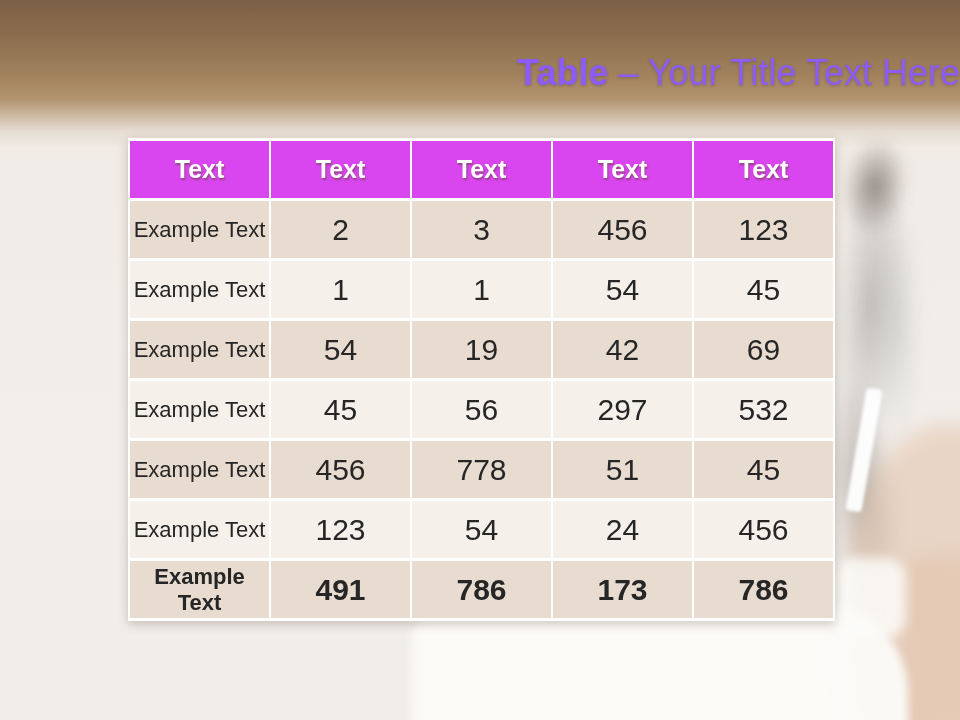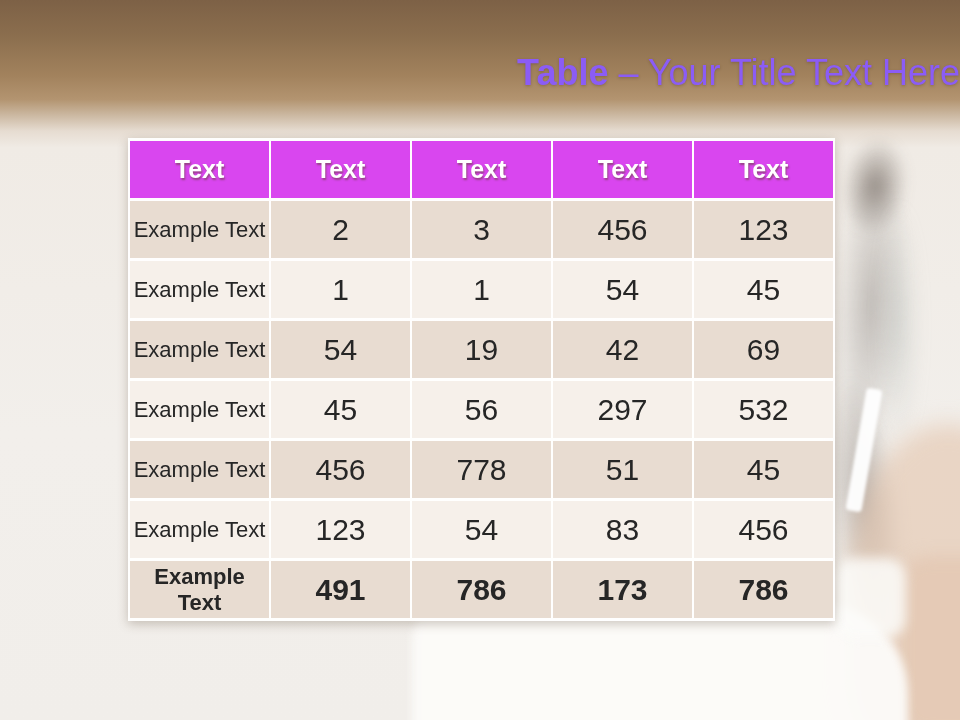--- a/index.html
+++ b/index.html
@@ -129,21 +129,21 @@
           <td class="label">Example Text</td>
           <td>456</td>
           <td>778</td>
           <td>51</td>
           <td>45</td>
         </tr>
         <tr class="light">
           <td class="label">Example Text</td>
           <td>123</td>
           <td>54</td>
-          <td>83</td>
+          <td>24</td>
           <td>456</td>
         </tr>
         <tr class="shaded total">
           <td class="label">Example Text</td>
           <td>491</td>
           <td>786</td>
           <td>173</td>
           <td>786</td>
         </tr>
       </tbody>

